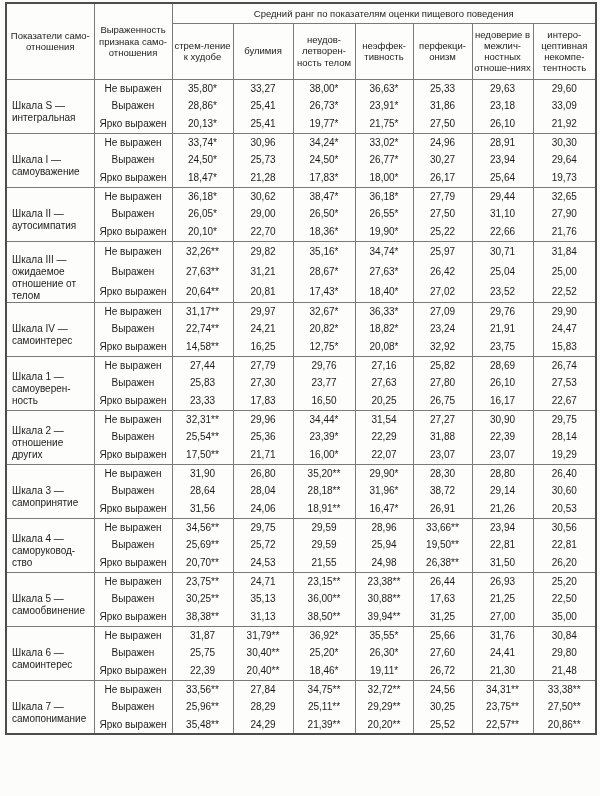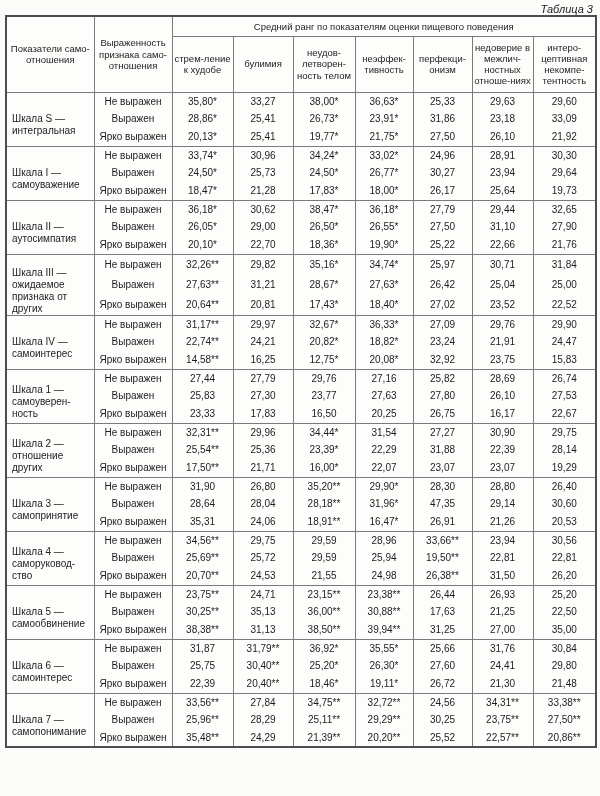--- a/index.html
+++ b/index.html
@@ -39,21 +39,20 @@
   .footnote{
     font-size:9.5px;padding:5px 2px 0 7px;color:#1c1c1c;
   }
   .note-label{letter-spacing:2.5px;}
   .it{font-style:italic;}
 </style>
 </head>
 <body>
 
 <div class="page">
-  <div class="table-label">Таблица 3</div>
 
   <table>
     <colgroup>
       <col style="width:88px">
       <col style="width:78px">
       <col style="width:61px">
       <col style="width:60px">
       <col style="width:62px">
       <col style="width:58px">
       <col style="width:59px">
@@ -164,21 +163,21 @@
           <td class="level">Ярко выражен</td>
           <td class="val">20,10*</td>
           <td class="val">22,70</td>
           <td class="val">18,36*</td>
           <td class="val">19,90*</td>
           <td class="val">25,22</td>
           <td class="val">22,66</td>
           <td class="val">21,76</td>
         </tr>
         <tr class="group-start">
-          <td rowspan="3" class="scale">Шкала III — ожидаемое признака от других</td>
+          <td rowspan="3" class="scale">Шкала III — ожидаемое отношение от телом</td>
           <td class="level">Не выражен</td>
           <td class="val">32,26**</td>
           <td class="val">29,82</td>
           <td class="val">35,16*</td>
           <td class="val">34,74*</td>
           <td class="val">25,97</td>
           <td class="val">30,71</td>
           <td class="val">31,84</td>
         </tr>
         <tr>
@@ -304,27 +303,27 @@
           <td class="val">28,30</td>
           <td class="val">28,80</td>
           <td class="val">26,40</td>
         </tr>
         <tr>
           <td class="level">Выражен</td>
           <td class="val">28,64</td>
           <td class="val">28,04</td>
           <td class="val">28,18**</td>
           <td class="val">31,96*</td>
-          <td class="val">47,35</td>
+          <td class="val">38,72</td>
           <td class="val">29,14</td>
           <td class="val">30,60</td>
         </tr>
         <tr>
           <td class="level">Ярко выражен</td>
-          <td class="val">35,31</td>
+          <td class="val">31,56</td>
           <td class="val">24,06</td>
           <td class="val">18,91**</td>
           <td class="val">16,47*</td>
           <td class="val">26,91</td>
           <td class="val">21,26</td>
           <td class="val">20,53</td>
         </tr>
         <tr class="group-start">
           <td rowspan="3" class="scale">Шкала 4 — саморуковод-ство</td>
           <td class="level">Не выражен</td>

